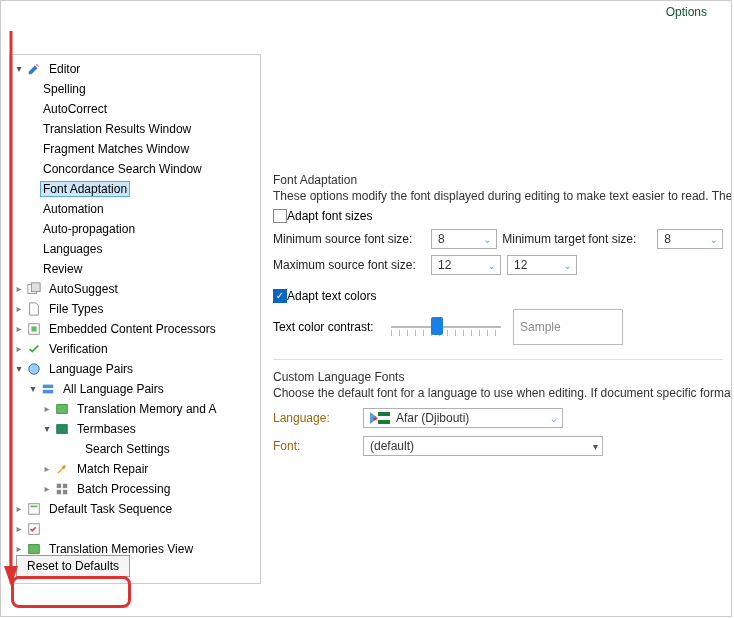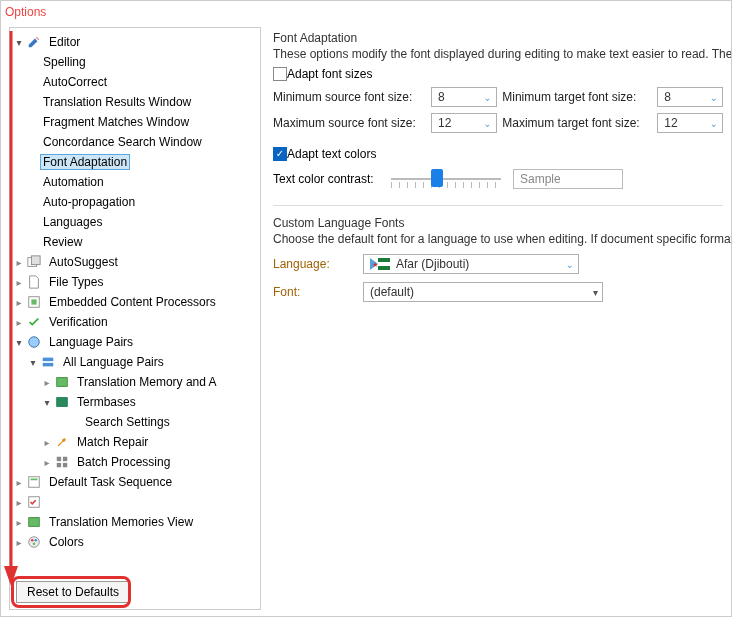--- a/index.html
+++ b/index.html
@@ -15,27 +15,29 @@
     position: relative;
   }
   .window {
     border: 1px solid #ccc;
     width: 732px;
     height: 617px;
     position: relative;
     background: #fff;
   }
   .titlebar {
-    padding: 4px 4px;
+    padding: 4px 24px;
     font-size: 12px;
-    color: #ef4444;
+    color: #14532d;
+    text-align: right;
   }
   .content {
     display: flex;
     height: calc(100% - 24px);
+    align-items: center;
   }
   .sidebar {
     width: 252px;
     border: 1px solid #ccc;
     margin: 4px 0 4px 8px;
     overflow: hidden;
     position: relative;
     background: #fff;
   }
   .tree {
@@ -91,40 +93,40 @@
   .chk { width:14px; height:14px; border:1px solid #888; display:inline-flex; align-items:center; justify-content:center; background:#fff;}
   .chk.checked { background:#0a64c2; border-color:#0a64c2; }
   .chk.checked::after { content:"✓"; color:#fff; font-size:10px; line-height:1;}
   .lbl { min-width: 158px; color:#222;}
   .combo {
     border:1px solid #b0b0b0; height:20px; width:70px;
     display:inline-flex; align-items:center; justify-content:space-between;
     padding:0 4px 0 6px; background:#fff; color:#333;
   }
   .combo .arrow { color:#5aa7e0; font-size:10px;}
-  .combo.wide { width: 216px; }
+  .combo.wide { width: 200px; }
   .combo.wider { width: 240px; }
   .lbl2 { min-width: 155px; color:#222;}
   hr.sep { border:none; border-top:1px solid #ddd; margin: 14px 0 10px 0;}
   .slider-wrap { display:inline-flex; align-items:center; gap:12px;}
   .slider {
     width: 110px; height: 24px; position:relative;
   }
   .slider .track {
     position:absolute; top:11px; left:0; right:0; height:2px; background:#bbb;
   }
   .slider .ticks { position:absolute; top:15px; left:0; right:0; height:6px;
     background: repeating-linear-gradient(to right, #bbb 0 1px, transparent 1px 8px);
   }
   .slider .thumb {
     position:absolute; top:2px; left:40px; width:12px; height:18px;
     background:#1a80e8; border-radius:2px;
   }
   .sample {
-    border:1px solid #bbb; width:110px; height:20px; display:inline-flex;
+    border:1px solid #bbb; width:110px; height:36px; display:inline-flex;
     align-items:center; padding:0 6px; color:#888; background:#fff;
   }
   .field-row { display:flex; align-items:center; margin:8px 0; }
   .field-label { width:90px; color:#a16207;}
   .flag { width:20px; height:12px; margin-right:6px; display:inline-block; position:relative; }
   .flag .tri { position:absolute; left:0; top:0; width:0; height:0;
     border-top:6px solid transparent; border-bottom:6px solid transparent;
     border-left:8px solid #5aa0d8;}
   .flag .bar1{position:absolute;left:8px;top:0;width:12px;height:4px;background:#1a7a3a;}
   .flag .bar2{position:absolute;left:8px;top:4px;width:12px;height:4px;background:#fff;}
@@ -368,21 +370,20 @@
           </span>
       </div>
 
       <div class="row">
         <span class="lbl">Maximum source font size:</span>
         <span class="combo">
             <span>12</span>
             <span class="arrow">⌄</span>
           </span>
         <span style="width:6px"></span>
-        <span class="lbl2">Maximum target font size:</span>
         <span class="combo">
             <span>12</span>
             <span class="arrow">⌄</span>
           </span>
       </div>
 
       <div class="row" style="margin-top:14px">
         <span class="chk checked"></span>
         <span>Adapt text colors</span>
       </div>

